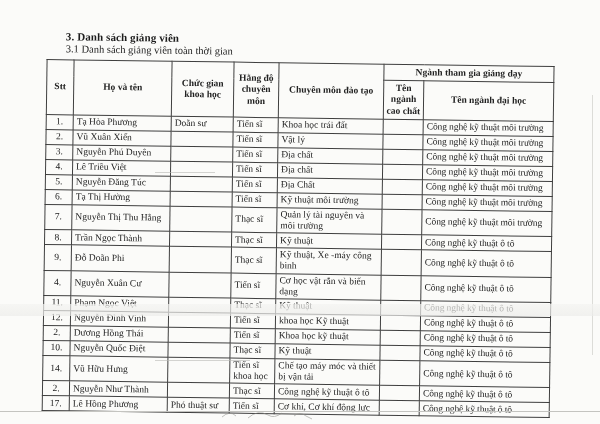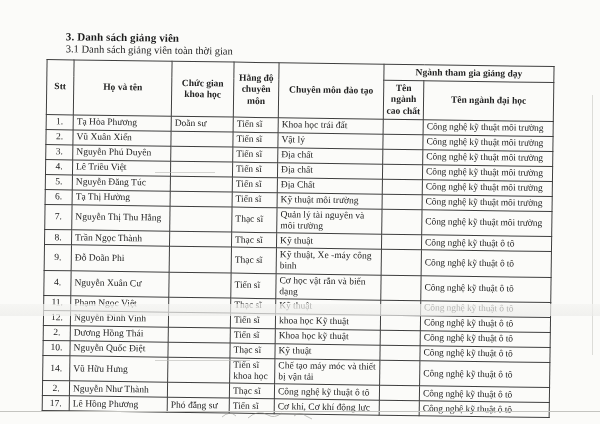--- a/index.html
+++ b/index.html
@@ -275,21 +275,21 @@
     <td class="c-name">Nguyễn Như Thành</td>
     <td class="c-title"></td>
     <td class="c-degree">Thạc sĩ</td>
     <td class="c-spec">Công nghệ kỹ thuật ô tô</td>
     <td class="c-college"></td>
     <td class="c-univ">Công nghệ kỹ thuật ô tô</td>
   </tr>
           <tr>
     <td class="c-stt">17.</td>
     <td class="c-name">Lê Hồng Phương</td>
-    <td class="c-title">Phó đẳng sư</td>
+    <td class="c-title">Phó thuật sư</td>
     <td class="c-degree">Tiến sĩ</td>
     <td class="c-spec">Cơ khí, Cơ khí động lực</td>
     <td class="c-college"></td>
     <td class="c-univ">Công nghệ kỹ thuật ô tô</td>
   </tr>
         </tbody>
     </table>
   </div>
 
   <div class="smudge row4"></div>

